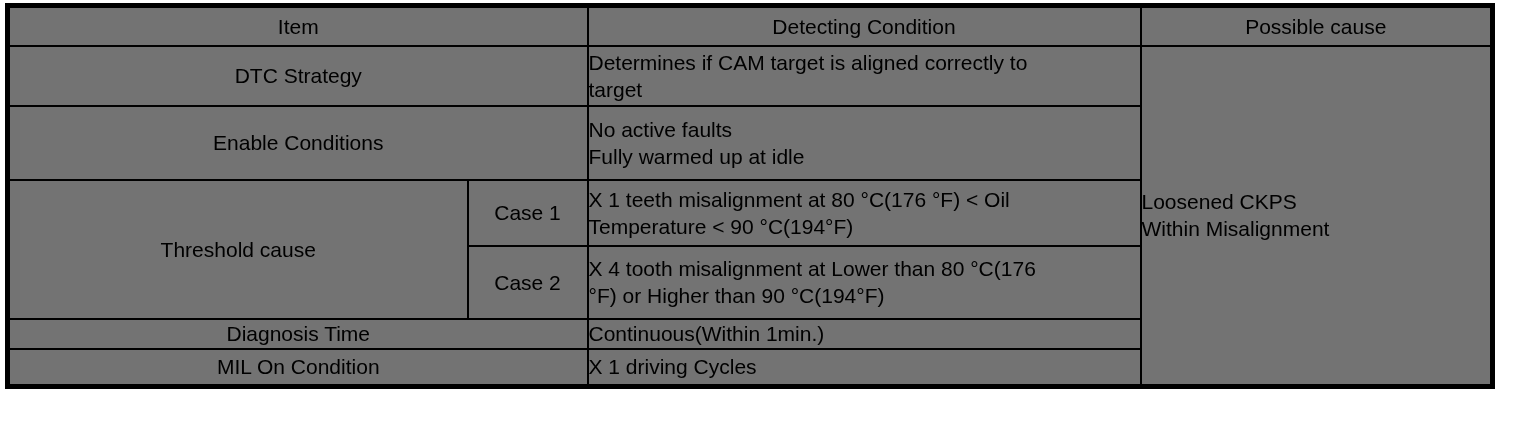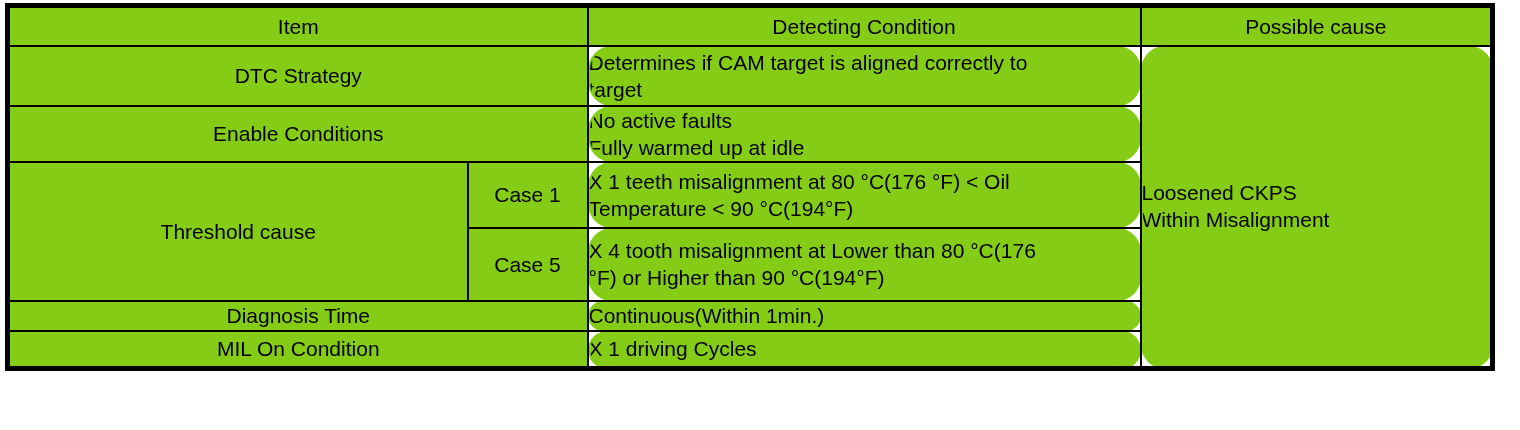--- a/index.html
+++ b/index.html
@@ -20,29 +20,29 @@
   table.dtc-table th,
   table.dtc-table td {
     border: 2px solid #000000;
     font-family: "Liberation Sans", sans-serif;
     font-size: 21px;
     line-height: 27px;
     font-weight: normal;
     color: #000000;
     padding: 0;
     vertical-align: middle;
-    background: #84cc16;
+    background: #737373;
     overflow: hidden;
   }
   .c { text-align: center; }
-  .l { text-align: left; padding-left: 5px; padding-right: 4px; border-radius: 24px; }
+  .l { text-align: left; padding-left: 5px; padding-right: 4px; }
   .line { white-space: nowrap; }
   tr.r-header  { height: 40px; }
   tr.r-dtc     { height: 60px; }
-  tr.r-enable  { height: 56px; }
+  tr.r-enable  { height: 74px; }
   tr.r-case1   { height: 66px; }
   tr.r-case2   { height: 73px; }
   tr.r-diag    { height: 30px; }
   tr.r-mil     { height: 38px; }
 </style>
 </head>
 <body>
 
 <table class="dtc-table">
   <colgroup>
@@ -82,21 +82,21 @@
   <tr class="r-case1">
     <td class="c" rowspan="2">Threshold cause</td>
     <td class="c">Case 1</td>
     <td class="l">
       <div class="line">X 1 teeth misalignment at 80 °C(176 °F) &lt; Oil</div>
       <div class="line">Temperature &lt; 90 °C(194°F)</div>
     </td>
   </tr>
 
   <tr class="r-case2">
-    <td class="c">Case 5</td>
+    <td class="c">Case 2</td>
     <td class="l">
       <div class="line">X 4 tooth misalignment at Lower than 80 °C(176</div>
       <div class="line">°F) or Higher than 90 °C(194°F)</div>
     </td>
   </tr>
 
   <tr class="r-diag">
     <td class="c" colspan="2">Diagnosis Time</td>
     <td class="l">
       <div class="line">Continuous(Within 1min.)</div>

